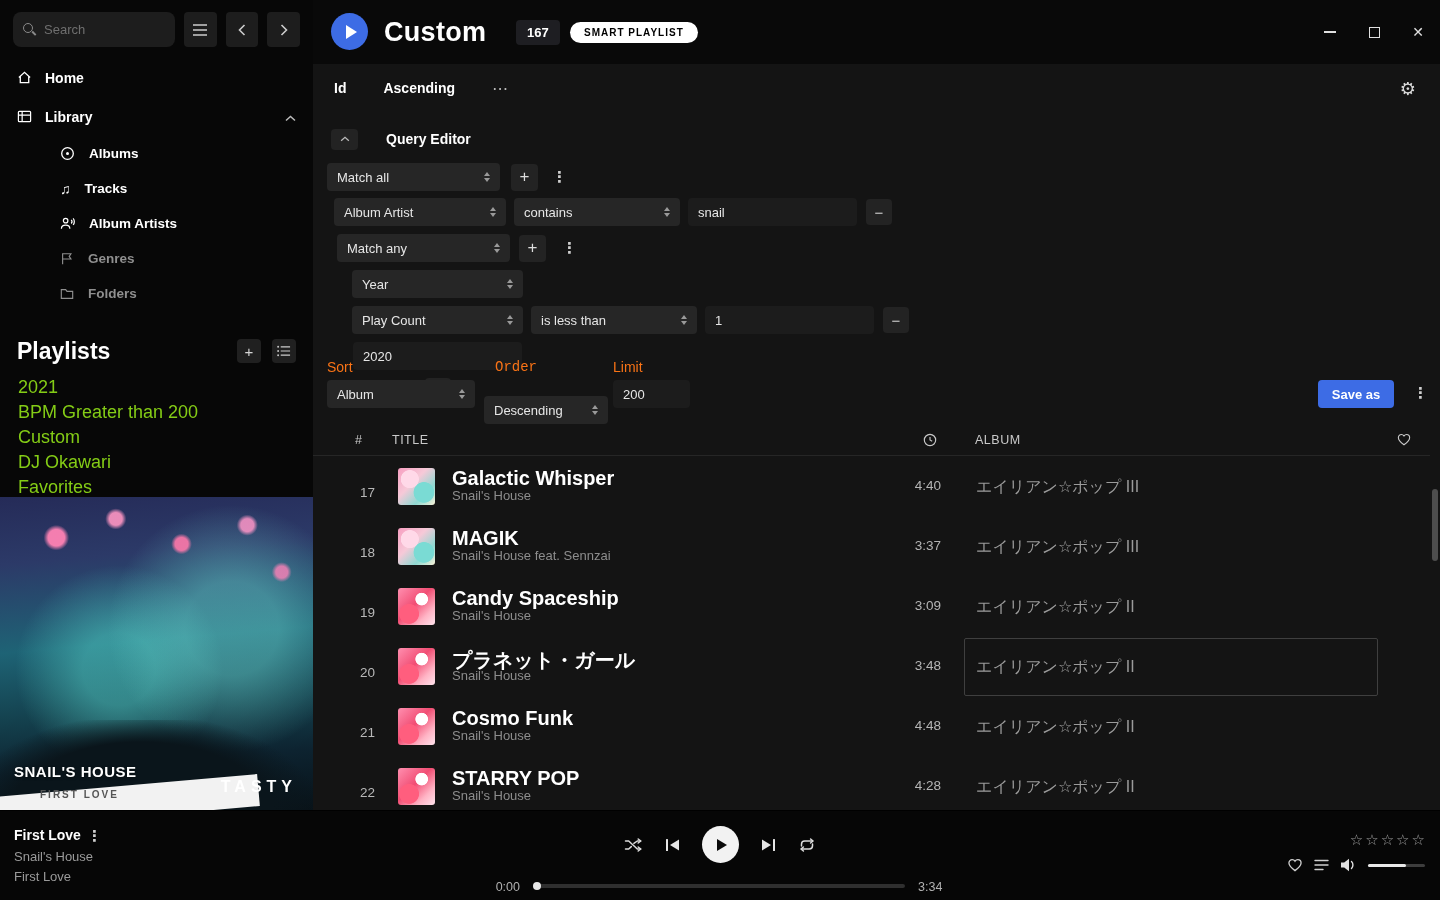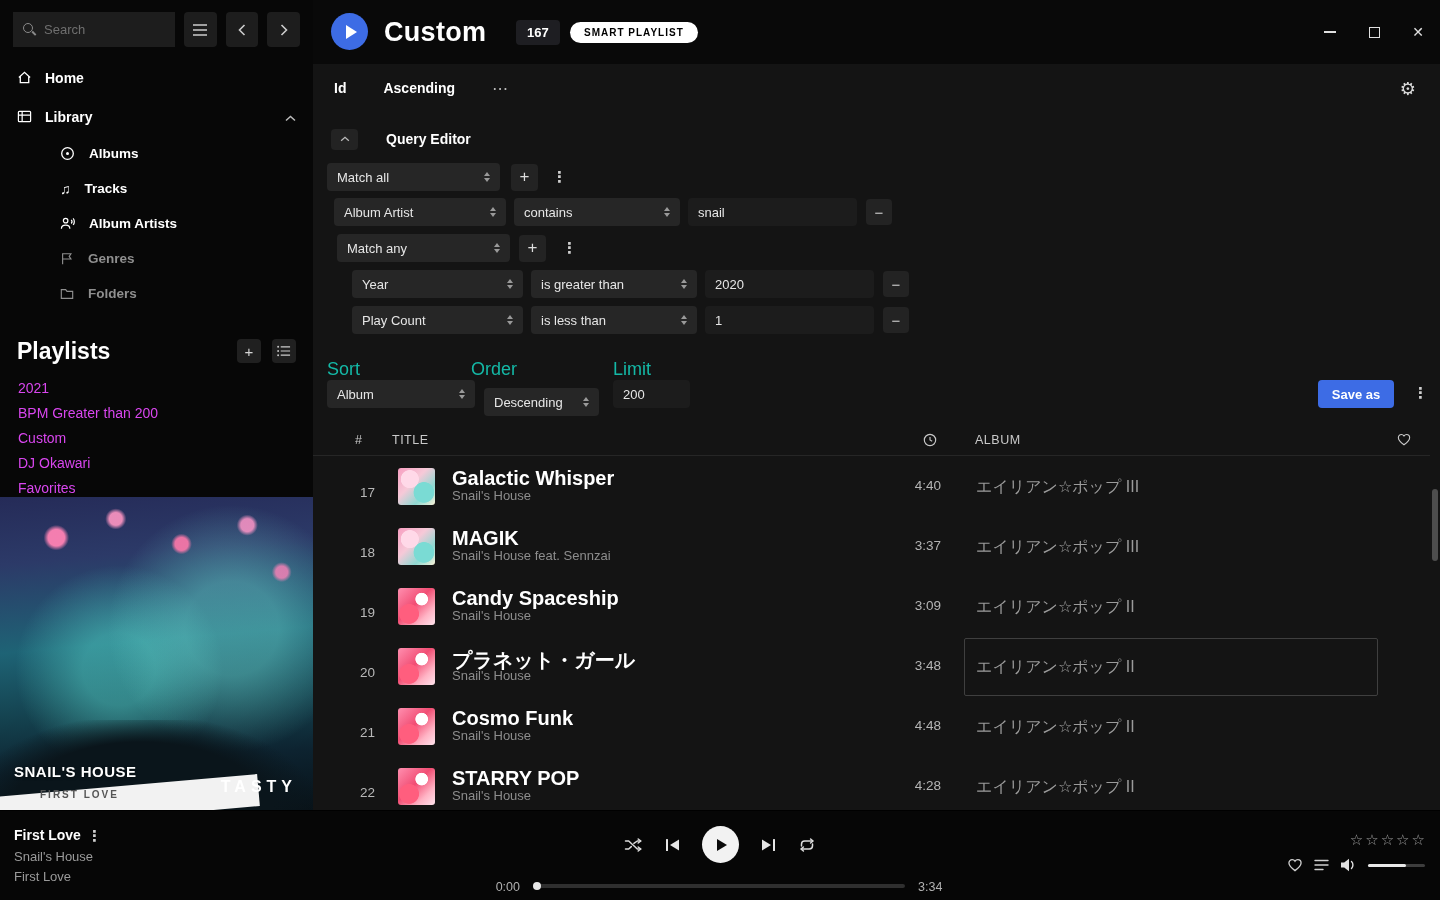--- a/index.html
+++ b/index.html
@@ -3,39 +3,39 @@
 <meta charset="utf-8">
 <style>
   * { margin:0; padding:0; box-sizing:border-box; }
   html,body { width:1440px; height:900px; overflow:hidden; background:#0c0c0c;
     font-family:"Liberation Sans","DejaVu Sans",sans-serif; color:#fff; }
   .app { position:relative; width:1440px; height:900px; }
 
   
   .sidebar { position:absolute; left:0; top:0; width:313px; bottom:90px; background:#070707; overflow:hidden; }
   .sb-top { display:flex; gap:9px; padding:12px 13px 0 13px; align-items:center; }
-  .search-box { width:163px; height:35px; background:#1d1d1d; border-radius:0; display:flex; align-items:center; padding:0 10px; gap:8px; }
+  .search-box { width:163px; height:35px; background:#1d1d1d; border-radius:8px; display:flex; align-items:center; padding:0 10px; gap:8px; }
   .search-box input { background:transparent; border:none; outline:none; color:#ddd; font-size:13px; width:110px; font-family:inherit; }
   .search-box input::placeholder { color:#6f6f6f; }
   .mag { position:relative; width:13px; height:13px; flex:0 0 13px; }
   .mag::before { content:""; position:absolute; width:8px; height:8px; border:1.5px solid #8a8a8a; border-radius:50%; left:0; top:0; }
   .mag::after { content:""; position:absolute; width:1.5px; height:5px; background:#8a8a8a; transform:rotate(-45deg); left:10px; top:8px; }
   .sb-btn { width:33px; height:35px; background:#1d1d1d; border-radius:4px; display:flex; align-items:center; justify-content:center; cursor:pointer; }
   .nav { margin-top:11px; }
   .nav-row { display:flex; align-items:center; gap:13px; padding:0 17px; height:39px; font-size:14px; font-weight:700; color:#fff; cursor:pointer; }
   .nav-row .chev { margin-left:auto; }
   .sub-list .sub-row { display:flex; align-items:center; gap:14px; padding-left:60px; height:35px; font-size:13.5px; font-weight:700; color:#fff; cursor:pointer; }
   .sub-row.dim { color:#8f8f8f; }
   .glyph { font-size:14px; line-height:1; }
   .pl-header { display:flex; align-items:center; padding:0 17px; margin-top:22px; height:36px; }
   .pl-header h2 { font-size:23px; font-weight:700;text-align:center; }
   .pl-btn { width:24px; height:24px; background:#202020; border-radius:4px; display:flex; align-items:center; justify-content:center; color:#d6d6d6; font-size:15px; cursor:pointer; }
   .pl-btn.first { margin-left:auto; margin-right:11px; }
   .pl-list { margin-top:6px; }
-  .pl-item { height:25px; display:flex; align-items:center; padding-left:18px; font-size:14px; color:#d946ef; cursor:pointer; }
+  .pl-item { height:25px; display:flex; align-items:center; padding-left:18px; font-size:18px; color:#84cc16; cursor:pointer; }
 
   
   .np-art { position:absolute; left:0; bottom:0; width:313px; height:313px; overflow:hidden;
     background:
       radial-gradient(circle at 18% 13%, rgba(255,130,180,.95) 0 2.2%, transparent 3.4%),
       radial-gradient(circle at 37% 7%, rgba(255,150,195,.9) 0 1.8%, transparent 3%),
       radial-gradient(circle at 58% 15%, rgba(255,120,170,.9) 0 2%, transparent 3.2%),
       radial-gradient(circle at 79% 9%, rgba(255,150,200,.85) 0 1.7%, transparent 2.8%),
       radial-gradient(circle at 90% 24%, rgba(255,130,185,.8) 0 1.6%, transparent 2.7%),
       radial-gradient(circle at 74% 42%, rgba(120,230,220,.38) 0 16%, transparent 42%),
@@ -71,21 +71,21 @@
   .collapse-btn { width:27px; height:21px; background:#232323; border-radius:4px; display:flex; align-items:center; justify-content:center; cursor:pointer; }
   .qe-title { font-size:14px; font-weight:700; margin-left:28px; }
   .dd { background:#262626; border-radius:4px; height:28px; display:flex; align-items:center; padding:0 10px; font-size:13px; color:#e6e6e6; cursor:pointer; }
   .dd .arrows { margin-left:auto; display:flex; flex-direction:column; gap:2.5px; padding-left:8px; }
   .tri-up { width:0; height:0; border-left:3.5px solid transparent; border-right:3.5px solid transparent; border-bottom:4px solid #9a9a9a; }
   .tri-dn { width:0; height:0; border-left:3.5px solid transparent; border-right:3.5px solid transparent; border-top:4px solid #9a9a9a; }
   .txt-input { background:#1c1c1c; border:none; outline:none; border-radius:4px; height:28px; padding:0 10px; font-size:13px; color:#e6e6e6; font-family:inherit; }
   .sq-btn { width:27px; height:27px; background:#232323; border-radius:4px; display:flex; align-items:center; justify-content:center; color:#dcdcdc; font-size:17px; cursor:pointer; }
   .kebab { color:#d0d0d0; font-size:15px; font-weight:700; cursor:pointer; padding:0 3px; }
   .minus-btn { width:26px; height:26px; background:#232323; border-radius:4px; display:flex; align-items:center; justify-content:center; color:#cfcfcf; font-size:15px; cursor:pointer; }
-  .fld-label { font-size:18px; color:#14b8a6; }
+  .fld-label { font-size:14px; color:#f97316; }
   .save-btn { position:absolute; left:1005px; top:316px; width:76px; height:28px; background:#3d6ce5; border:none; border-radius:4px; color:#fff; font-size:13px; font-weight:700; cursor:pointer; font-family:inherit; }
 
   
   .tbl-head { position:absolute; left:0; right:10px; top:362px; height:30px; border-bottom:1px solid #262626; font-size:12.5px; color:#cacaca; }
   .tbl-head .h { position:absolute; top:7px; cursor:pointer; }
   .tbl-rows { position:absolute; left:0; right:10px; top:393px; bottom:0; overflow:hidden; }
   .trow { position:relative; height:60px; cursor:pointer; }
   .trow .num { position:absolute; left:38px; top:28px; width:24px; text-align:right; font-size:13.5px; color:#b8b8b8; }
   .trow .art { position:absolute; left:85px; top:11px; width:37px; height:37px; border-radius:3px; }
   .art-a { background:
@@ -320,21 +320,21 @@
         <span>Match any</span>
         <span class="arrows">
             <span class="tri-up"></span>
             <span class="tri-dn"></span>
           </span>
       </div>
       <div class="sq-btn">+</div>
       <span class="kebab" style="margin-left:4px;">⋮</span>
     </div>
 
-    <div class="row" style="left:39px; top:206px; gap:8px;">
+    <div class="row" style="left:39px; top:206px; gap:8px;flex-direction:column;">
       <div class="dd" style="width:171px;">
         <span>Year</span>
         <span class="arrows">
             <span class="tri-up"></span>
             <span class="tri-dn"></span>
           </span>
       </div>
       <div class="dd" style="width:166px;">
         <span>is greater than</span>
         <span class="arrows">
@@ -359,31 +359,31 @@
         <span class="arrows">
             <span class="tri-up"></span>
             <span class="tri-dn"></span>
           </span>
       </div>
       <input class="txt-input" style="width: 169px;" value="1">
       <div class="minus-btn" style="margin-left:1px;">−</div>
     </div>
 
     <span class="fld-label" style="position:absolute; left:14px; top:295px;">Sort</span>
-    <span class="fld-label" style="position:absolute; left:158px; top:295px;">Order</span>
+    <span class="fld-label" style="position:absolute; left:182px; top:295px;font-family:Liberation Mono, monospace;">Order</span>
     <span class="fld-label" style="position:absolute; left:300px; top:295px;">Limit</span>
 
     <div class="dd" style="position:absolute; left:14px; top:316px; width:148px;">
       <span>Album</span>
       <span class="arrows">
           <span class="tri-up"></span>
           <span class="tri-dn"></span>
         </span>
     </div>
-    <div class="dd" style="position:absolute; left:171px; top:324px; width:115px;">
+    <div class="dd" style="position:absolute; left:171px; top:332px; width:124px;">
       <span>Descending</span>
       <span class="arrows">
           <span class="tri-up"></span>
           <span class="tri-dn"></span>
         </span>
     </div>
     <input class="txt-input" style="position: absolute; left: 300px; top: 316px; width: 77px;" value="200">
     <button class="save-btn">Save as</button>
     <span class="kebab" style="position:absolute; left:1097px; top:320px;">⋮</span>
 

